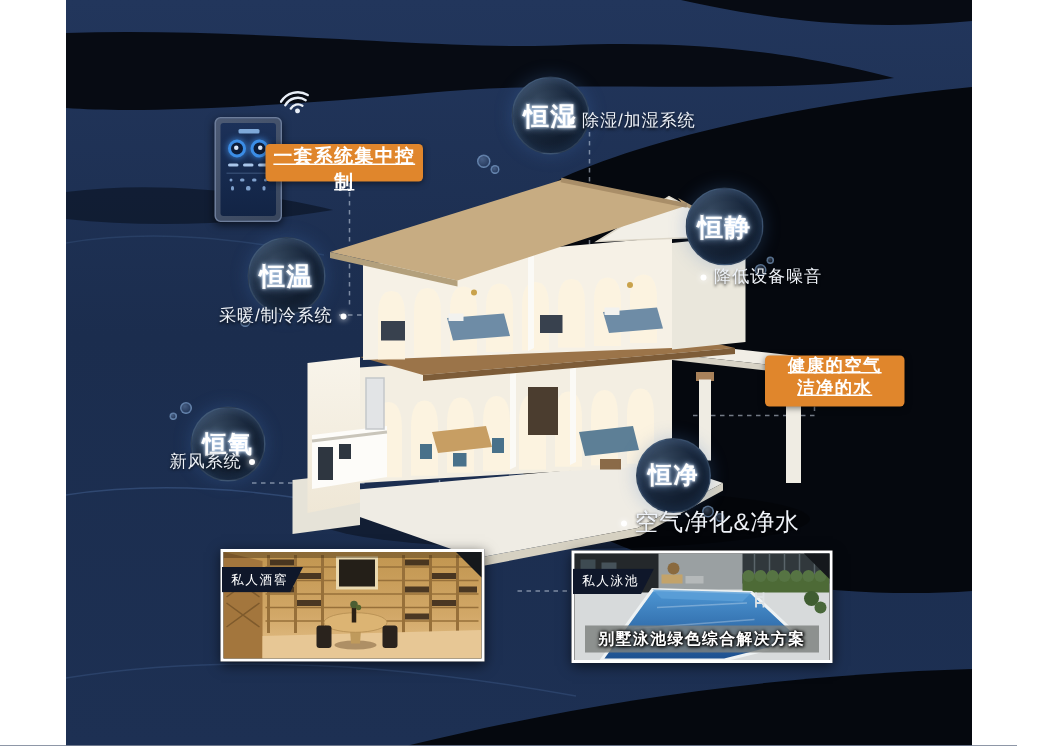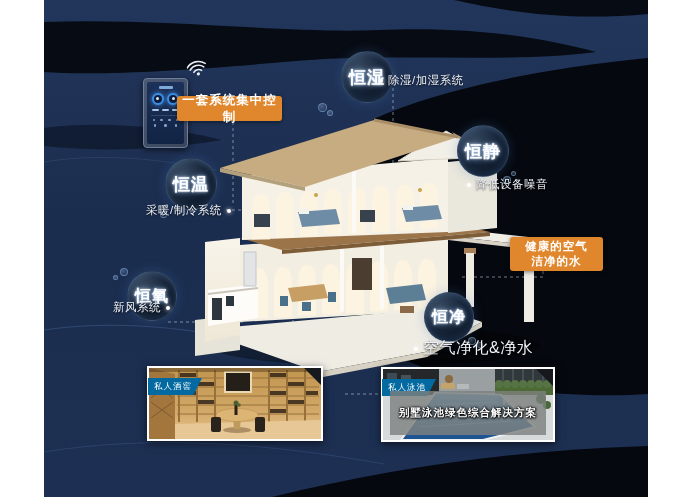--- a/index.html
+++ b/index.html
@@ -30,21 +30,21 @@
   }
 
   
   .lbl{position:absolute;display:flex;align-items:center;gap:5px;color:#eef2f8;font-size:11.5px;letter-spacing:.5px;text-shadow:0 1px 2px rgba(0,0,0,.8);}
   .dot{width:4px;height:4px;border-radius:50%;background:#fff;box-shadow:0 0 4px #fff;flex:0 0 auto;}
 
   
   .callout{
     position:absolute;background:#e0862c;color:#fff;font-weight:bold;text-align:center;
     border-radius:3px;box-shadow:0 1px 4px rgba(0,0,0,.5);
-    display:flex;flex-direction:column;align-items:center;justify-content:center;
+    display:flex;flex-direction:column;align-items:center;justify-content:flex-start;text-decoration:underline;
   }
   .callout.one{left:177px;top:96px;width:105px;height:25px;font-size:12.5px;letter-spacing:1px;}
   .callout.two{left:510px;top:237px;width:93px;height:34px;font-size:11.5px;line-height:15px;letter-spacing:1px;}
 
   
   .phone{
     position:absolute;left:143px;top:78px;width:45px;height:70px;
     background:linear-gradient(135deg,#4c5a74,#39465d);
     border:1px solid #6d7d9a;border-radius:4px;box-sizing:border-box;padding:3px;
     box-shadow:0 2px 6px rgba(0,0,0,.6);
@@ -59,30 +59,30 @@
   .ph-hr{border-top:1px solid #31486e;margin:4px 1px 3px;}
   .ph-row{display:flex;justify-content:space-around;margin-top:3px;}
   .ph-row i{display:block;width:2.5px;height:2.5px;background:#7fa0cc;border-radius:50%;}
 
   .wifi{position:absolute;left:187px;top:60px;width:20px;height:17px;transform:rotate(-14deg);}
 
   
   .photo{position:absolute;background:#000;border:2px solid #ffffff;box-shadow:0 2px 8px rgba(0,0,0,.6);}
   .photo svg{display:block;}
   .photo-badge{
-    position:absolute;top:10px;left:-1px;background:#0369a1;color:#fff;
+    position:absolute;top:10px;left:-1px;background:#0f172a;color:#fff;
     font-size:8.5px;letter-spacing:1px;padding:2.5px 10px 2.5px 6px;
     clip-path:polygon(0 0,100% 0,84% 100%,0 100%);
   }
   .photo-caption{
     position:absolute;bottom:5px;left:0;width:100%;text-align:center;color:#fff;
     font-size:10.5px;font-weight:bold;letter-spacing:1px;
     text-shadow:0 1px 2px #000,0 0 3px #000,1px 0 2px #000;
   }
-  .photo-caption .bar{display:inline-block;background:rgba(125,128,126,.82);padding:15px 9px;text-align:right;}
+  .photo-caption .bar{display:inline-block;background:rgba(125,128,126,.82);padding:2px 9px;text-align:right;}
   .corner-fold{position:absolute;top:0;right:0;width:0;height:0;border-top:17px solid #15181c;border-left:17px solid transparent;}
 </style>
 </head>
 <body>
 
 <div class="stage">
   <svg width="604" height="497" viewBox="0 0 604 497">
     <defs>
       <linearGradient id="bgfade" x1="0" y1="0" x2="0" y2="1">
         <stop offset="0" stop-color="#22365c"></stop>

